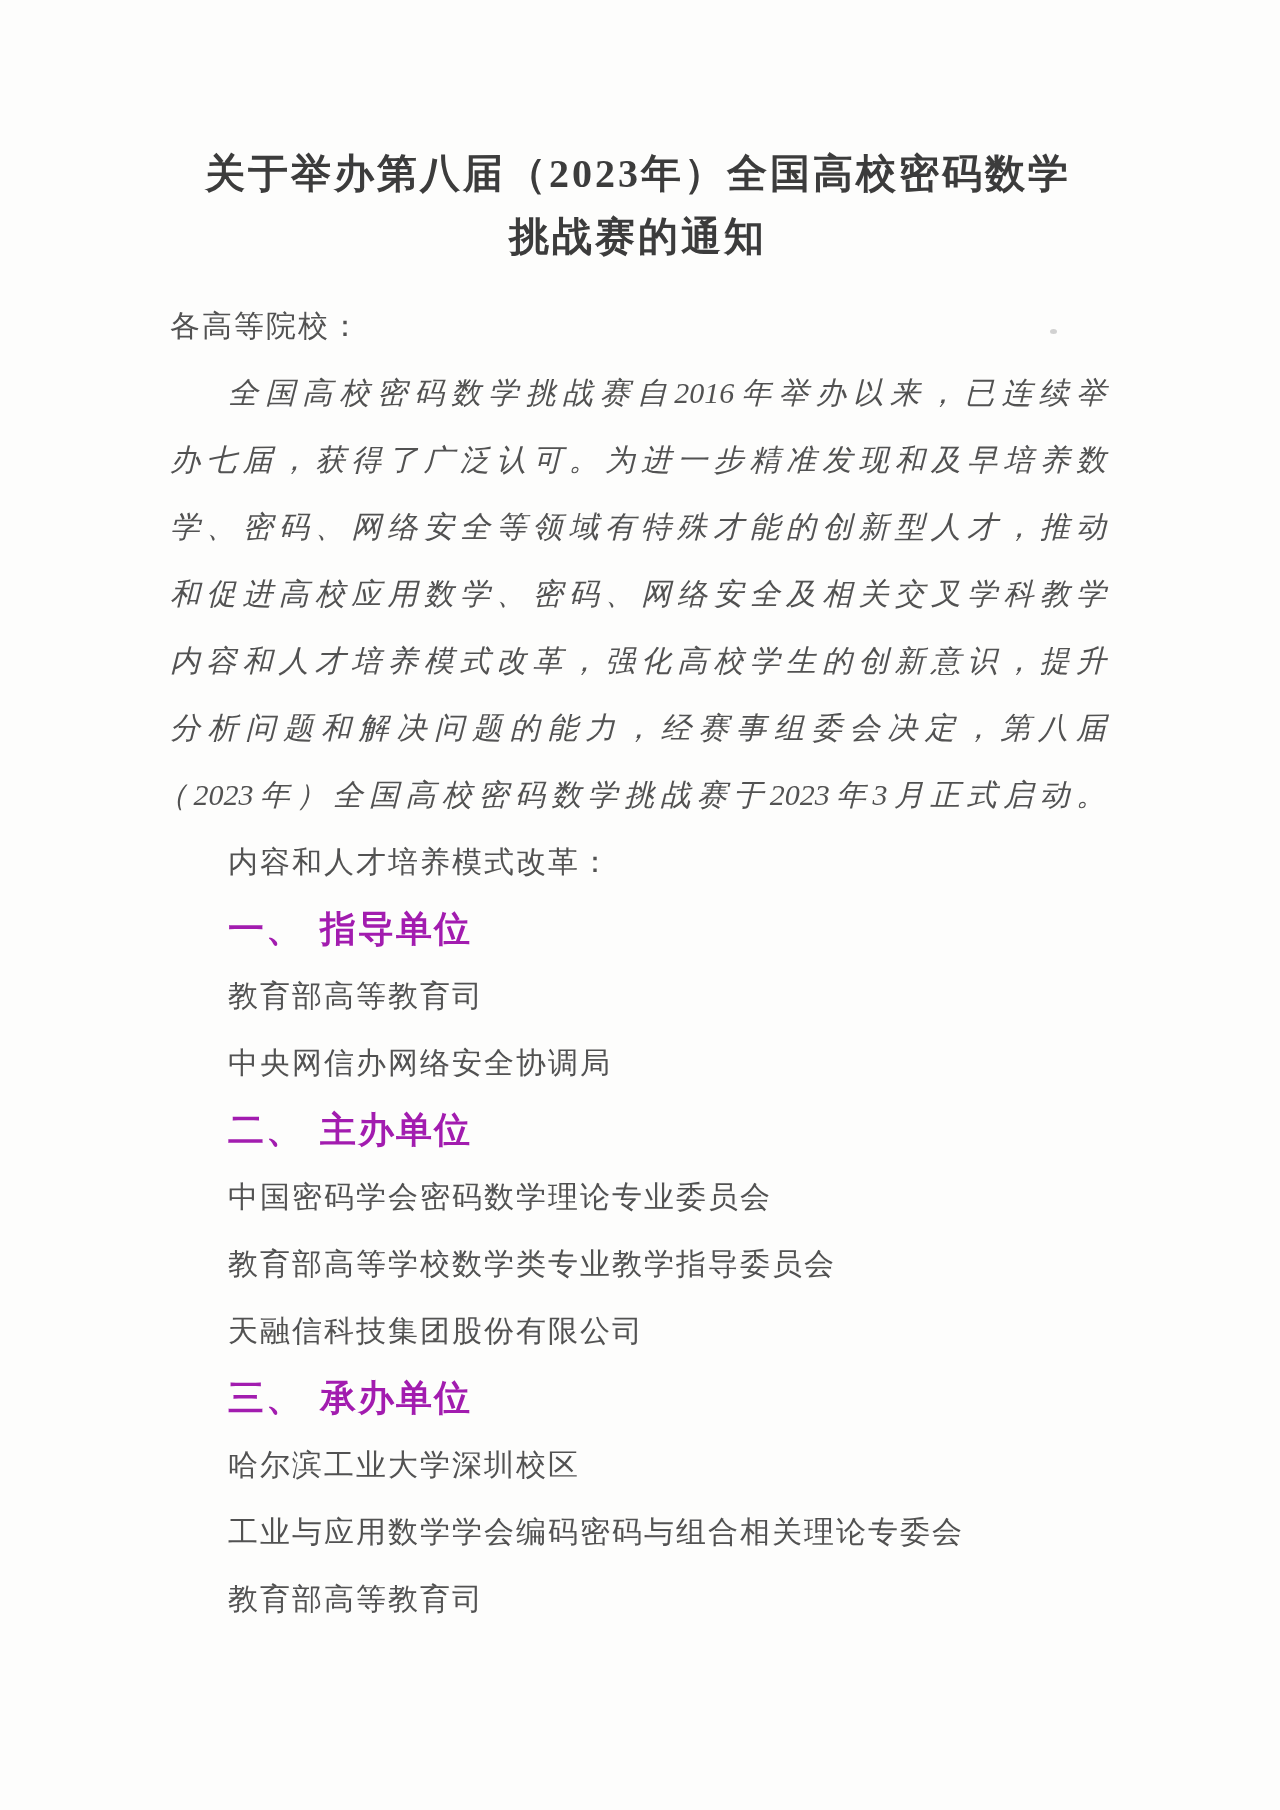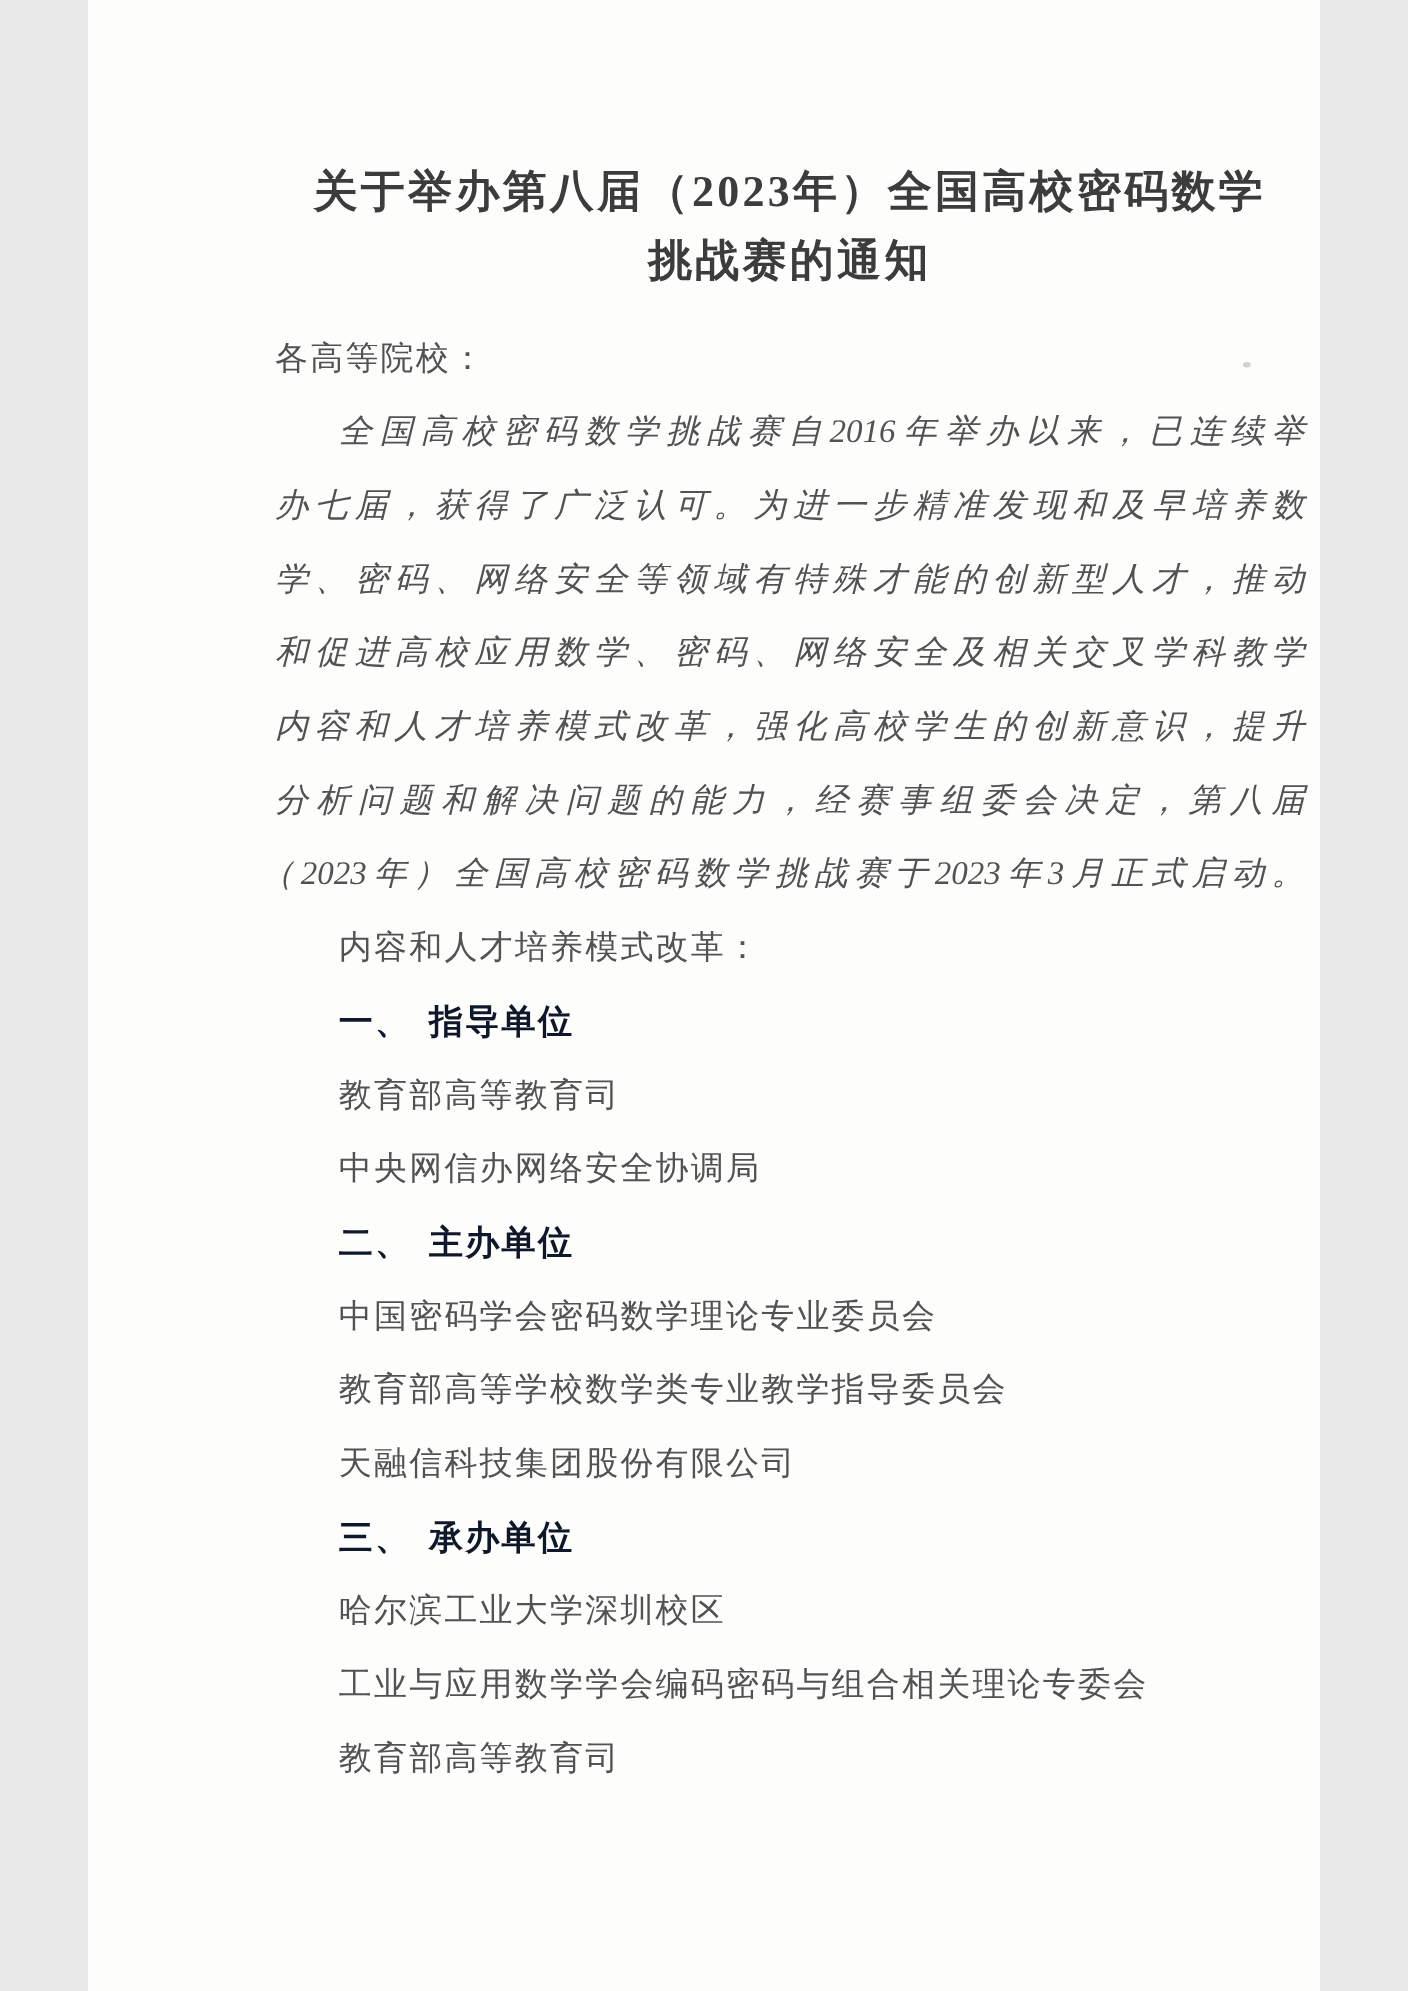--- a/index.html
+++ b/index.html
@@ -1,19 +1,19 @@
 <!DOCTYPE html>
 <html><head>
 <meta charset="utf-8">
 <style>
   html,body{margin:0;padding:0;}
   body{background:#e8e8e8;}
   .page{
     position:relative;
-    width:1120px;height:1810px;
+    width:1280px;height:1810px;
     margin:0 auto;
     background:#fdfdfc;
     overflow:hidden;
     font-family:"Liberation Serif","DejaVu Serif",serif;
   }
   .content{
     position:absolute;
     left:170px;top:142px;
     width:936px;
     color:#525252;
@@ -39,22 +39,22 @@
     letter-spacing:0;
     text-align:justify;
     text-align-last:justify;
     font-style:italic;
   }
   .indent{ text-indent:58px; }
   .hang{ margin-left:-13px; width:949px; }
   .heading{
     font-family:"Liberation Sans","DejaVu Sans",sans-serif;
     font-weight:bold;
-    color:#0f172a;
-    font-size:31px;
+    color:#a21caf;
+    font-size:36px;
     padding-left:58px;
     letter-spacing:2px;
   }
   .heading .h-num{ margin-right:16px; }
   .org{ padding-left:58px; }
   .speck{
     position:absolute;
     left:1050px;top:329px;
     width:7px;height:5px;
     background:#c9c9c9;

